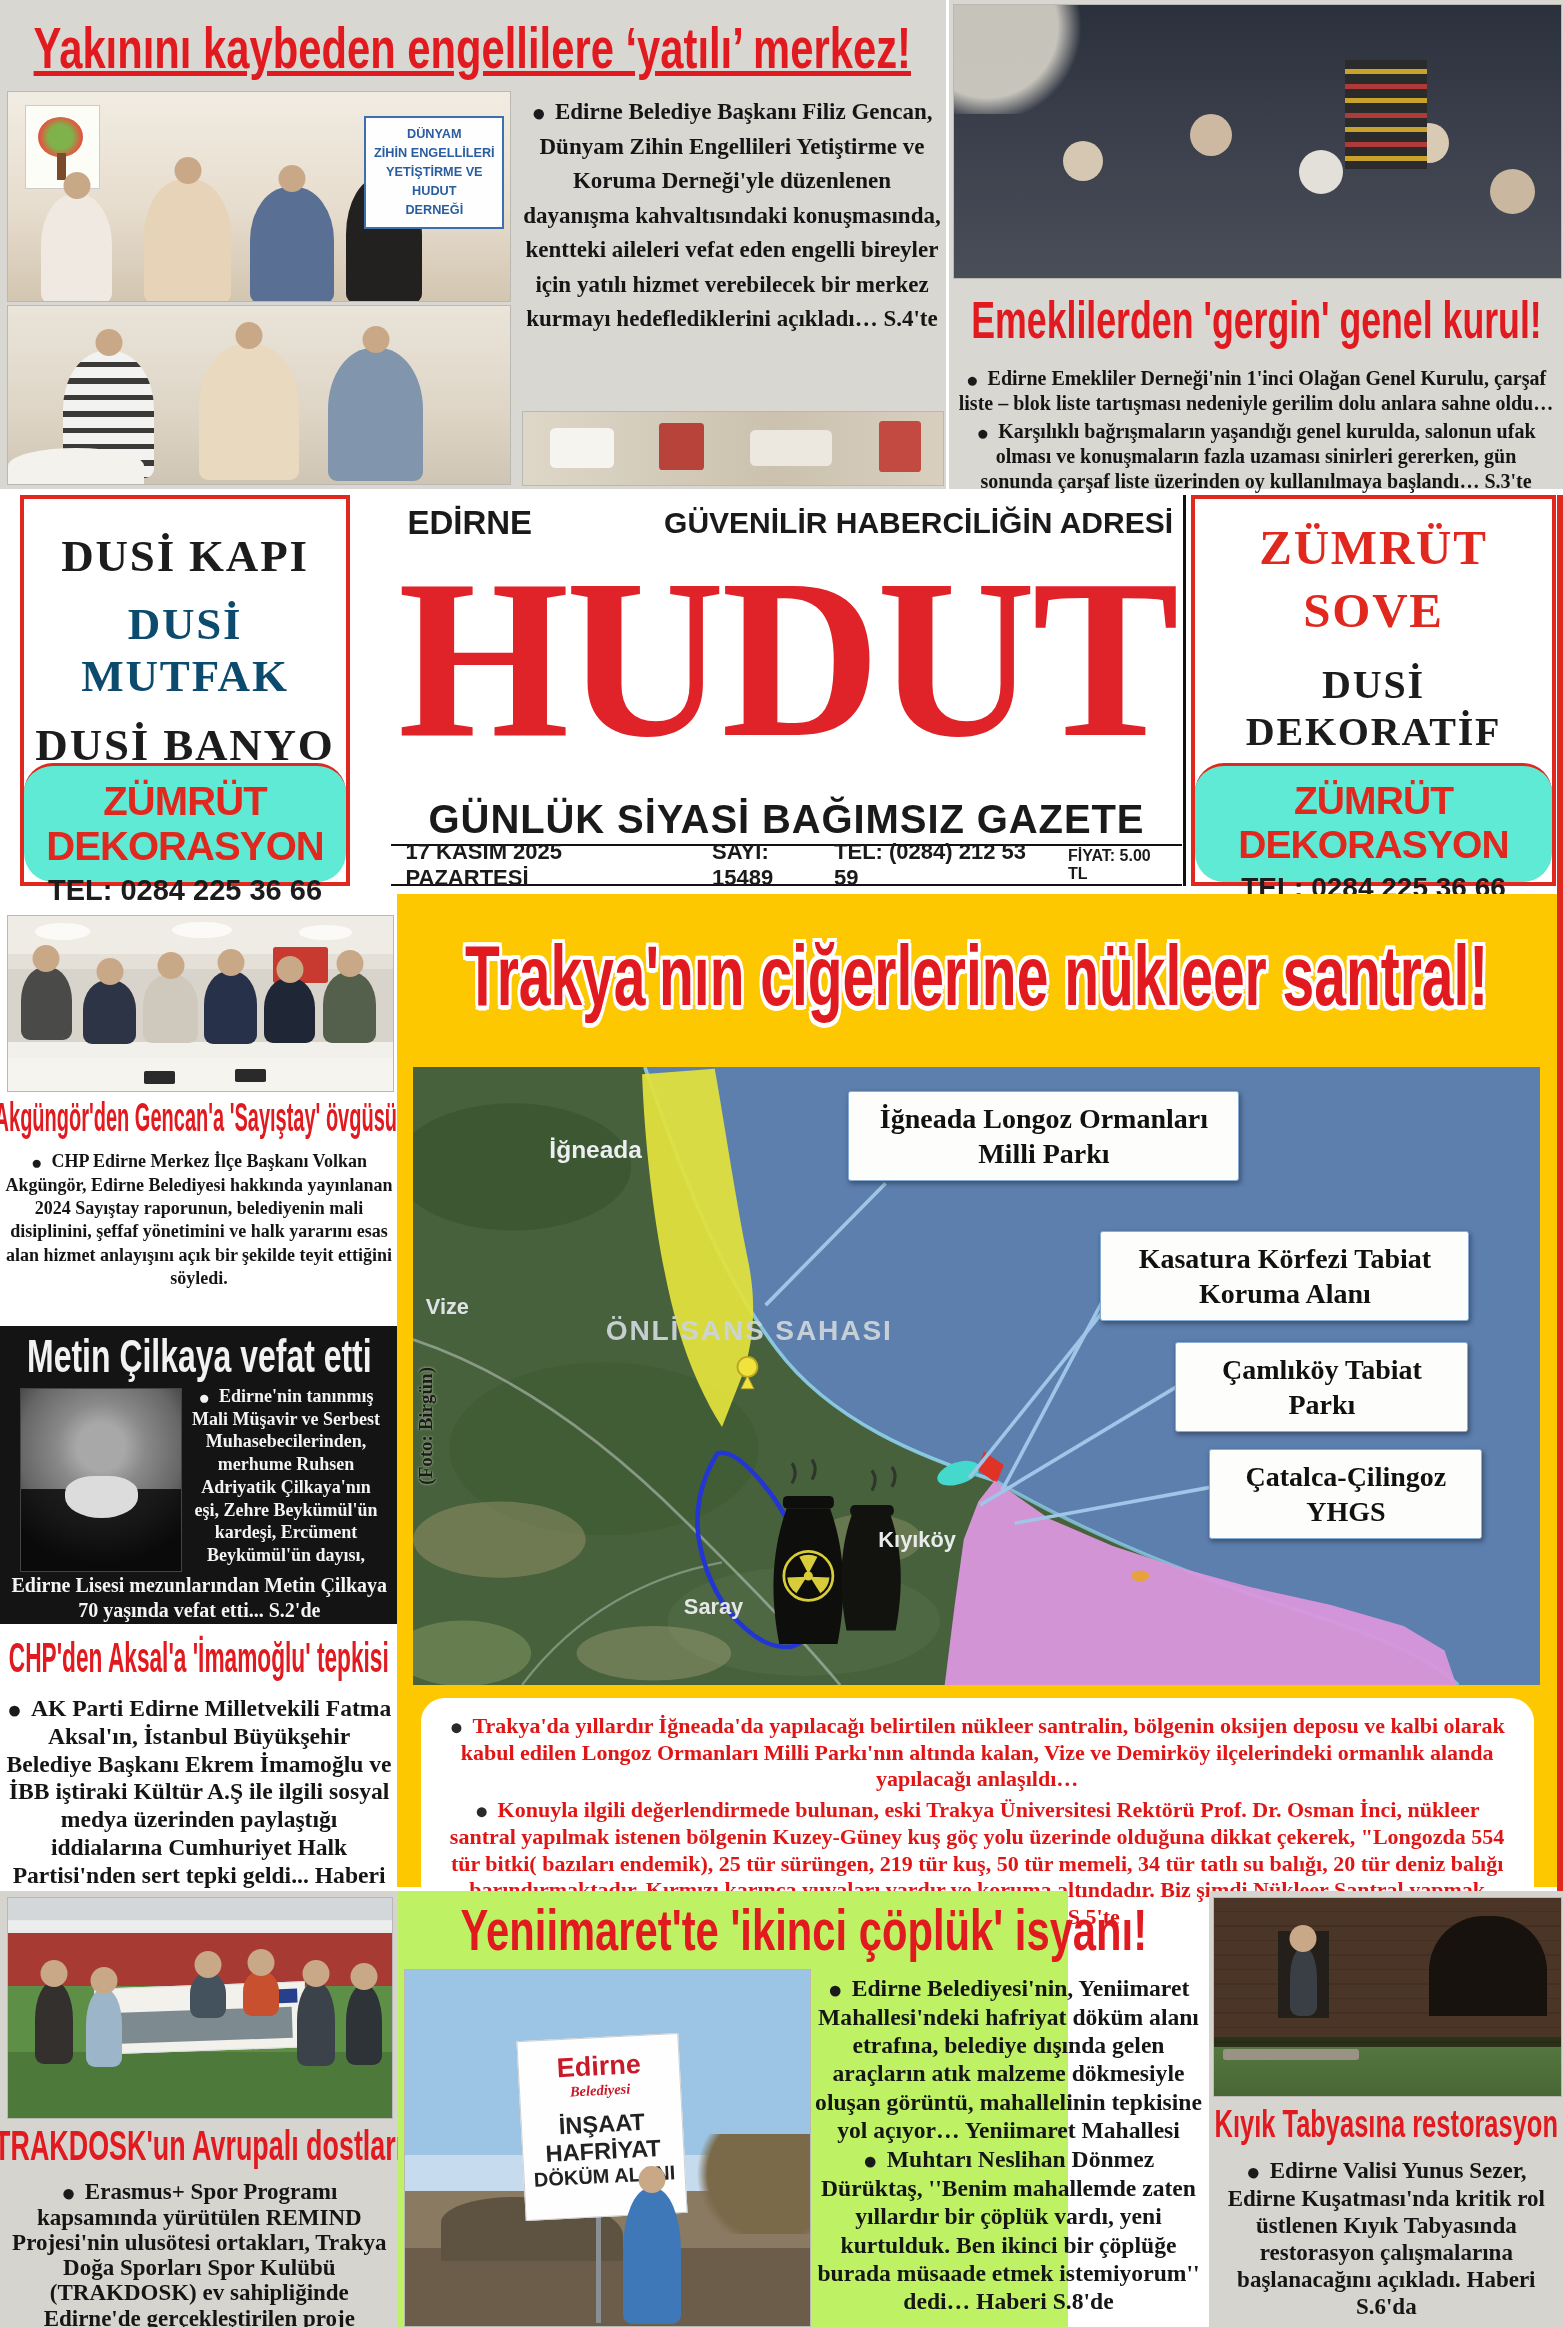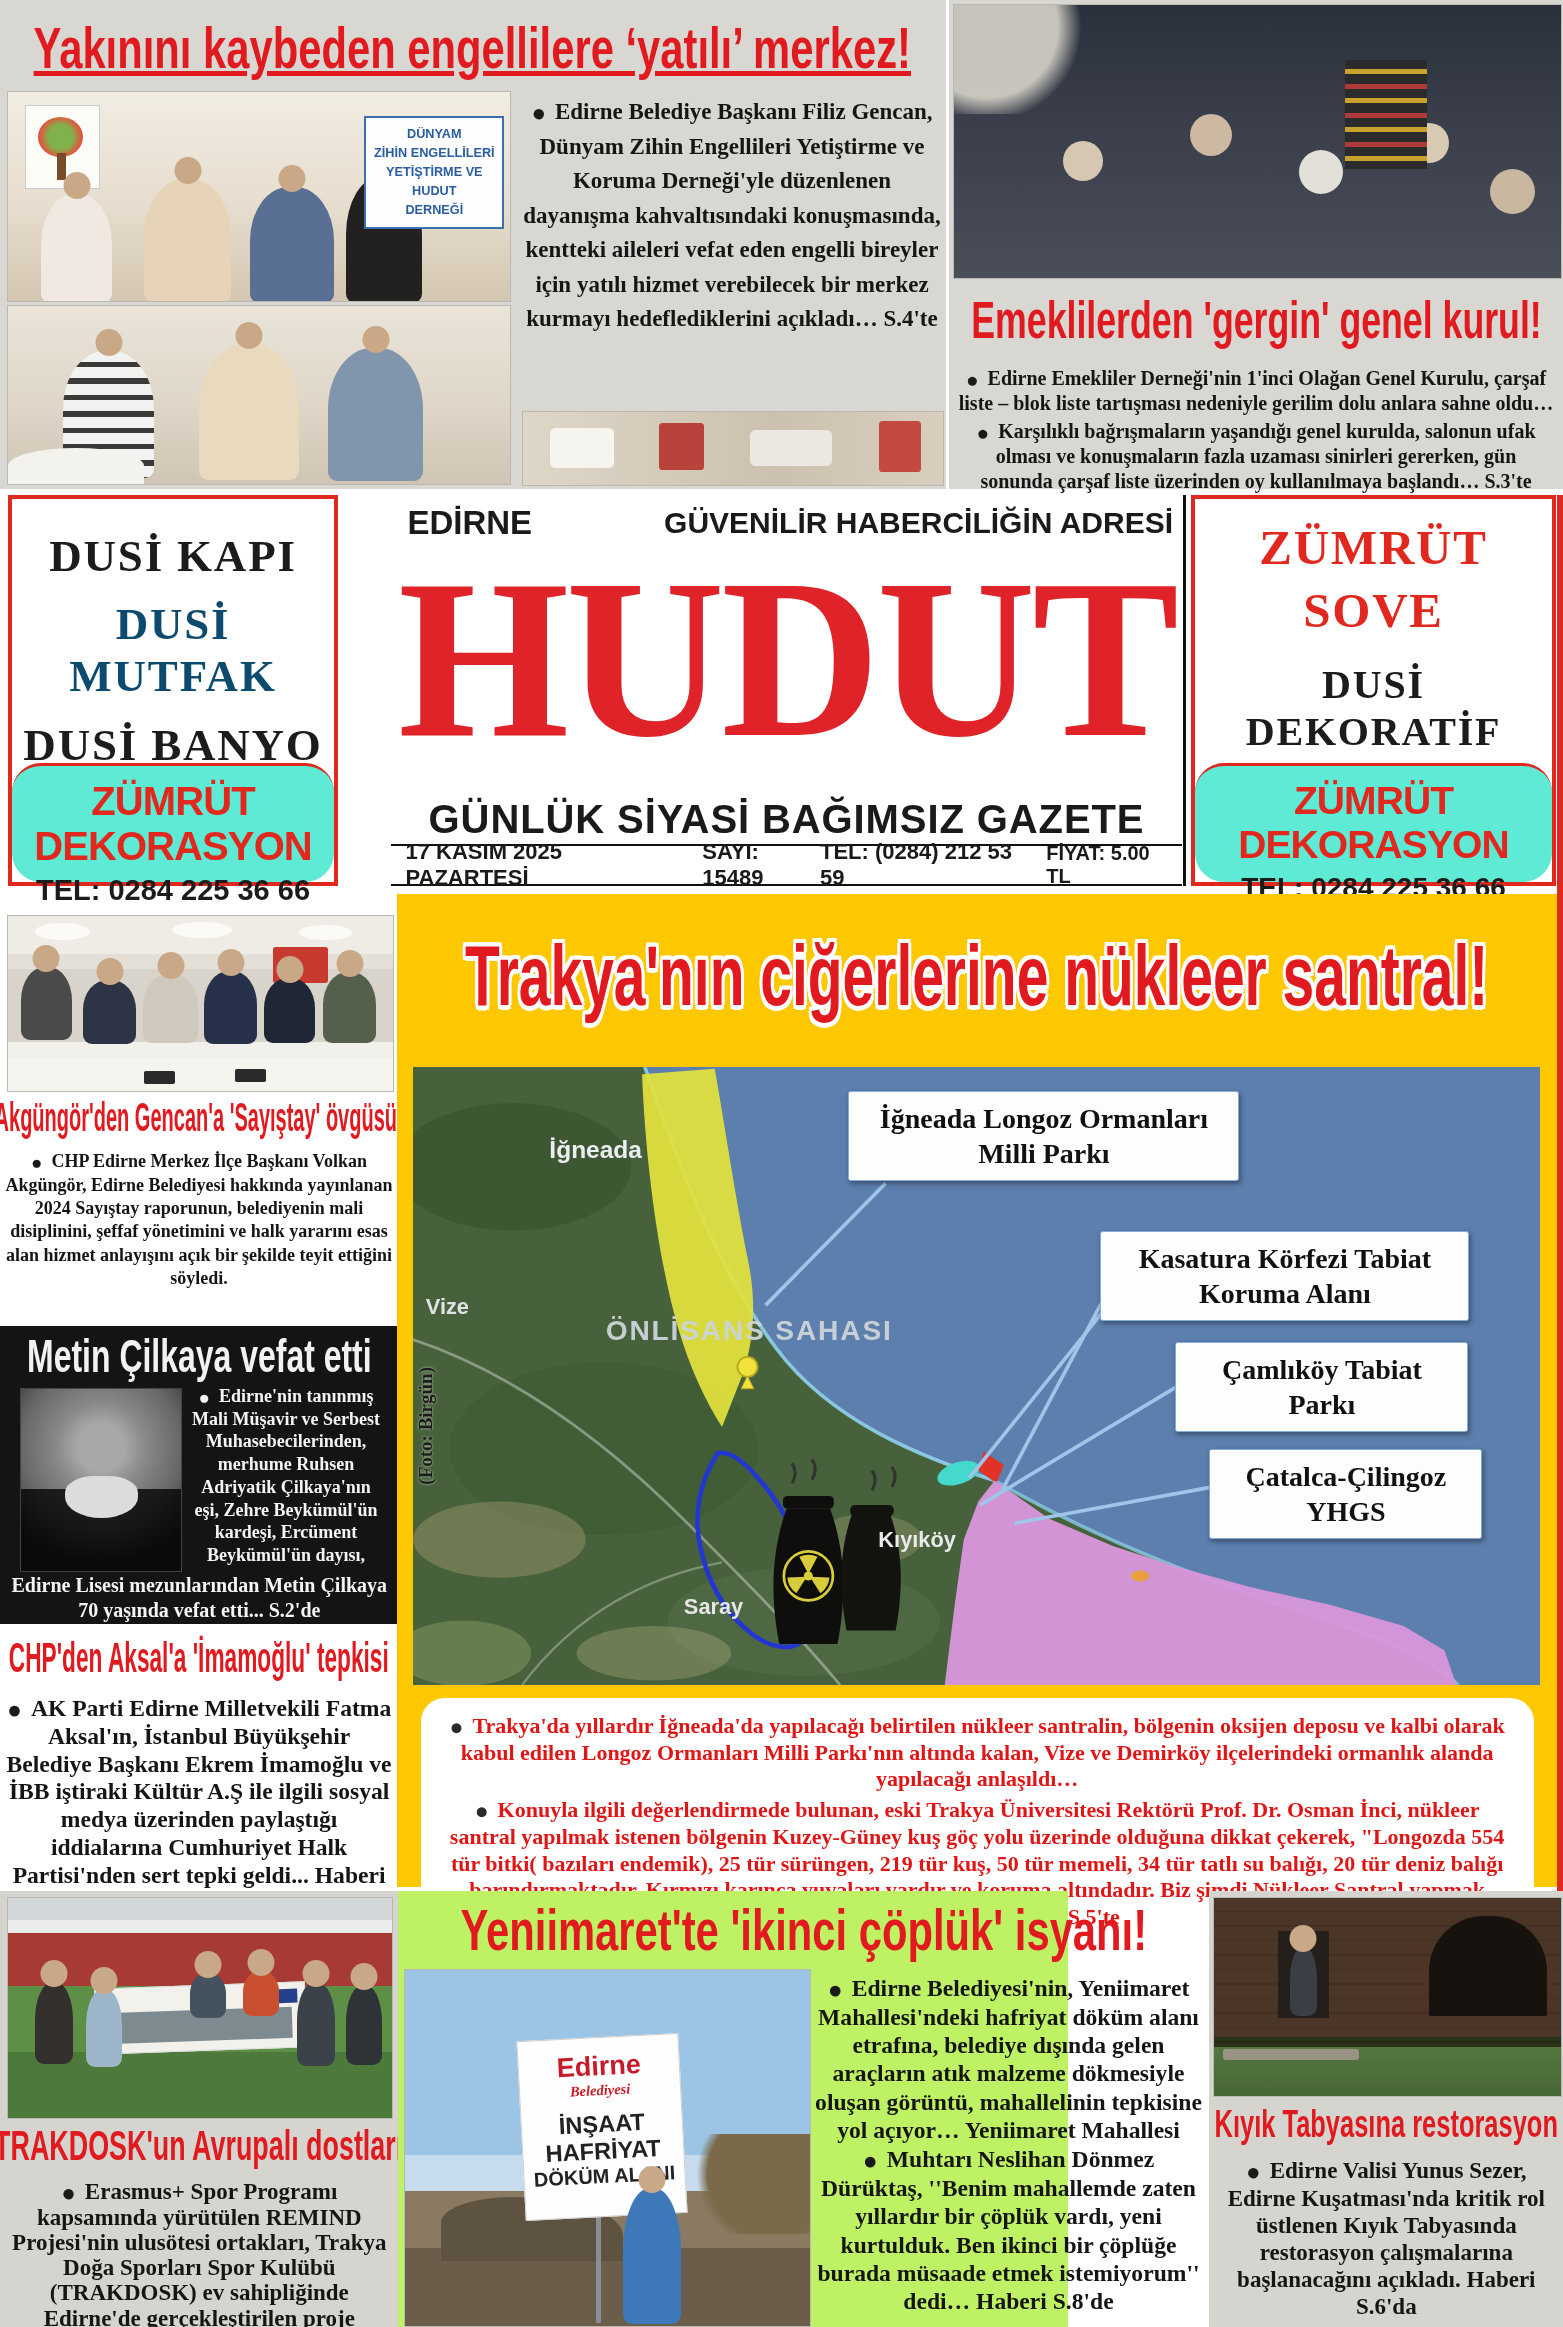--- a/index.html
+++ b/index.html
@@ -94,21 +94,21 @@
     </div>
     <h2 class="hl" style="left:3.6px;top:280px;width:607px;height:80px;font-size:51px;">
       <span class="cond" style="transform:scaleX(.70);">Emeklilerden 'gergin' genel kurul!</span>
     </h2>
     <div class="body-txt" style="left:9px;top:365px;width:596px;font-size:20px;line-height:1.25;">
       <p style="margin:0 0 1.8px 0;"><span class="bullet">●</span><span>Edirne Emekliler Derneği'nin 1'inci Olağan Genel Kurulu, çarşaf liste – blok liste tartışması nedeniyle gerilim dolu anlara sahne oldu…</span></p>
       <p style="margin:0;"><span class="bullet">●</span><span>Karşılıklı bağrışmaların yaşandığı genel kurulda, salonun ufak olması ve konuşmaların fazla uzaması sinirleri gererken, gün sonunda çarşaf liste üzerinden oy kullanılmaya başlandı… S.3'te</span></p>
     </div>
   </section>
 
-  <div class="adbox" style="left:8px;top:495px;width:330px;height:391px;">
+  <div class="adbox" style="left:20px;top:495px;width:330px;height:391px;">
     <div class="adline" style="margin-top:31px;font-size:45px;color:#1c1c1c;">DUSİ KAPI</div>
     <div class="adline" style="margin-top:16.4px;font-size:45px;color:#0c4a6e;">DUSİ MUTFAK</div>
     <div class="adline" style="margin-top:16.4px;font-size:45px;color:#1c1c1c;">DUSİ BANYO</div>
     <div class="adline" style="margin-top:9px;font-size:45px;color:#1c1c1c;">DOLABI</div>
     <div class="adband" style="height:116px;">
       <div style="font-size:40px;color:#e0281e;margin-top:12.7px;letter-spacing:-0.9px;">ZÜMRÜT DEKORASYON</div>
       <div style="font-size:29px;color:#1c1c1c;margin-top:5.5px;">TEL: 0284 225 36 66</div>
     </div>
   </div>
 
@@ -118,21 +118,21 @@
     <div style="position:absolute;left:0;top:27px;width:791px;height:273px;display:flex;align-items:center;justify-content:center;
                 font-family:'Liberation Serif',serif;font-weight:bold;font-size:227px;color:#e02329;letter-spacing:-3.6px;">
       <span style="transform:scaleX(.97);">HUDUT</span>
     </div>
     <div class="mast-small" style="position:absolute;left:0;top:302px;width:791px;text-align:center;font-size:40px;letter-spacing:0.9px;">GÜNLÜK SİYASİ BAĞIMSIZ GAZETE</div>
     <div style="position:absolute;left:0;bottom:0;width:791px;height:42px;border-top:2.7px solid #111;border-bottom:2.7px solid #111;
                 display:flex;align-items:center;box-sizing:border-box;">
       <span class="mast-small" style="font-size:22px;margin-left:14.5px;">17 KASIM 2025 PAZARTESİ</span>
       <span class="mast-small" style="font-size:22px;margin-left:25.5px;">SAYI: 15489</span>
       <span class="mast-small" style="font-size:22px;margin-left:auto;">TEL: (0284) 212 53 59</span>
-      <span class="mast-small" style="font-size:20px;margin-left:15px;margin-right:9px;">FİYAT: 5.00 TL</span>
+      <span class="mast-small" style="font-size:16px;margin-left:15px;margin-right:9px;">FİYAT: 5.00 TL</span>
     </div>
     <div style="position:absolute;right:-3.6px;top:0;width:2.7px;height:391px;background:#111;"></div>
   </div>
 
   <div class="adbox" style="left:1191px;top:495px;width:365px;height:391px;">
     <div class="adline" style="margin-top:20px;font-size:49px;color:#e0281e;">ZÜMRÜT</div>
     <div class="adline" style="margin-top:5.5px;font-size:49px;color:#e0281e;">SOVE</div>
     <div class="adline" style="margin-top:22px;font-size:40px;color:#1c1c1c;">DUSİ DEKORATİF</div>
     <div class="adline" style="margin-top:11px;font-size:42px;color:#1c1c1c;">PANEL</div>
     <div class="adband" style="height:116px;">

